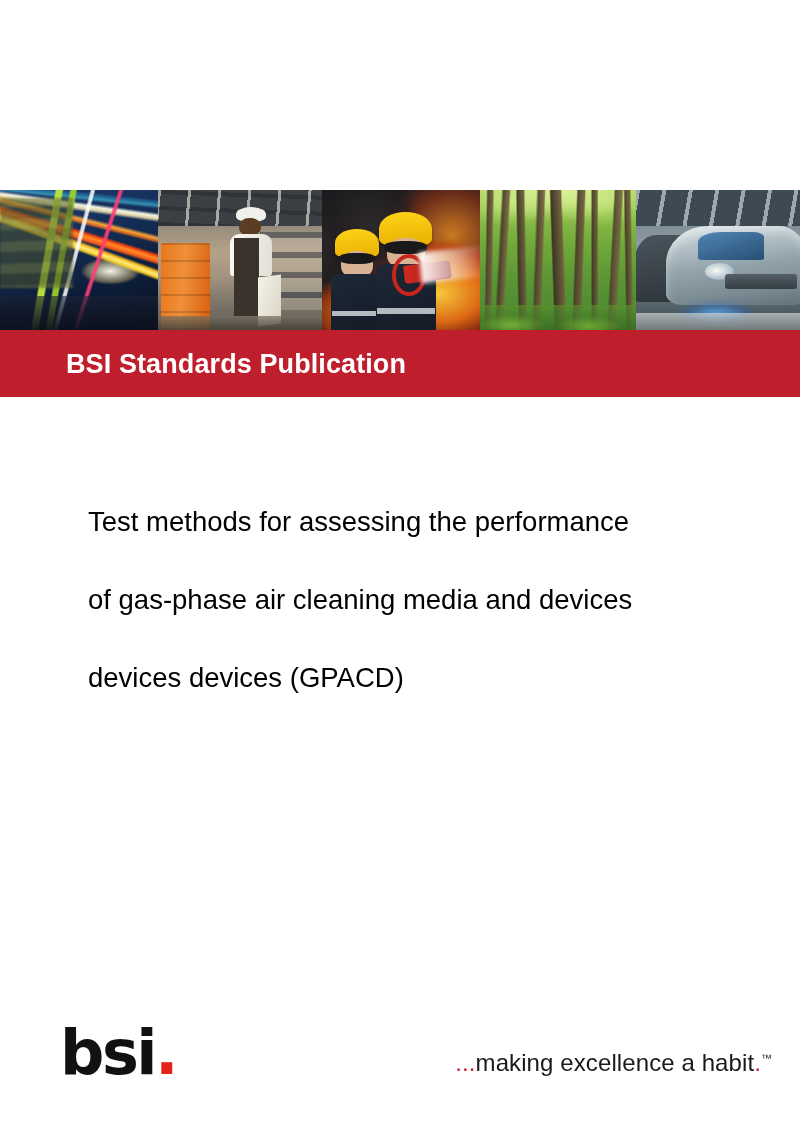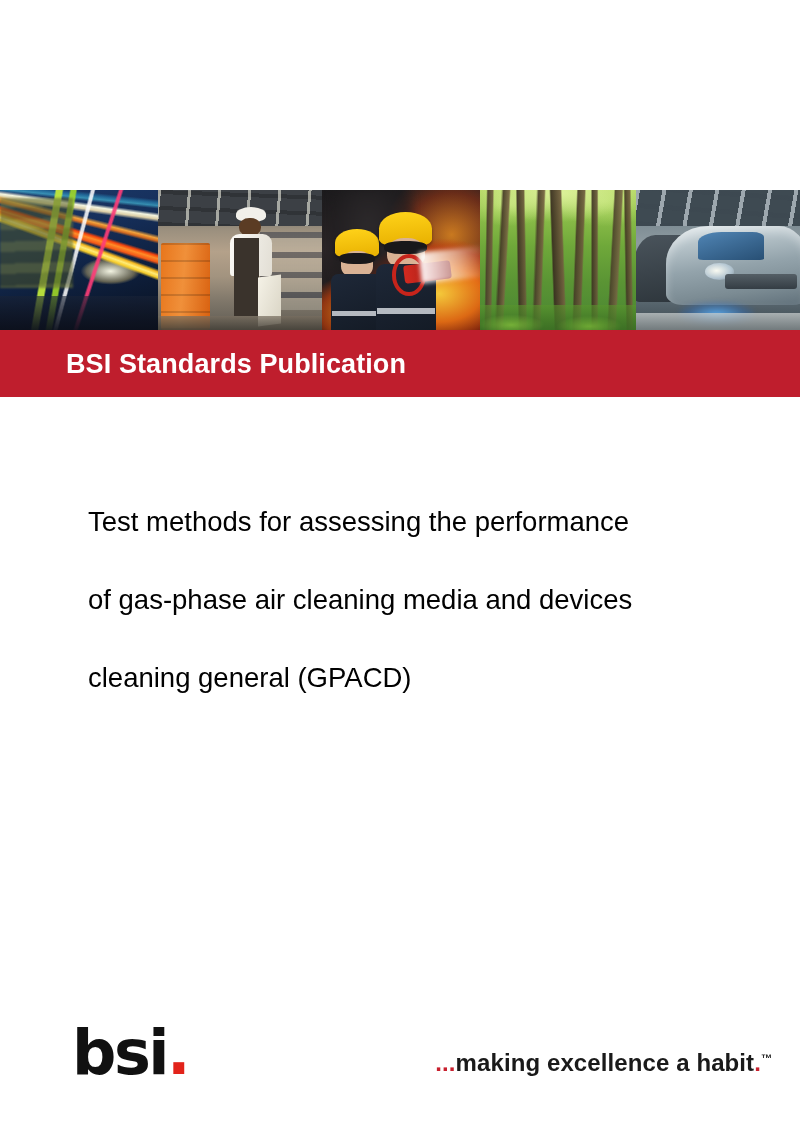--- a/index.html
+++ b/index.html
@@ -325,37 +325,37 @@
     line-height:46px;
     color:#010101;
     font-weight:400;
   }
   .doc-title .tline { display:block; white-space:nowrap;margin-top:32px; }
 
   
   .footer { position:absolute; left:0; bottom:0; width:800px; height:150px; }
   .bsi-logo {
     position:absolute;
-    left:72px; bottom:48px;
+    left:60px; bottom:48px;
     font-size:62px;
     font-weight:700;
     letter-spacing:-2.5px;
     color:#111111;
     line-height:1;
     font-family:"DejaVu Sans", sans-serif;
   }
   .bsi-logo .dot { color:#e2231a; }
   .tagline {
     position:absolute;
     right:28px; bottom:55px;
     font-size:24px;
     color:#1a1a1a;
     letter-spacing:.1px;
     white-space:nowrap;
-    font-weight:700;
+    font-weight:400;
   }
   .tagline .dots { color:#c8202e; }
   .tagline .period { color:#c8202e; }
   .tagline .tm {
     font-size:11px;
     vertical-align:super;
     letter-spacing:0;
   }
 </style>
 </head>
@@ -435,21 +435,21 @@
     </div>
 
     <div class="red-band">
       <div class="red-band-text">BSI Standards Publication</div>
     </div>
   </div>
 
   <div class="doc-title">
     <span class="tline">Test methods for assessing the performance</span>
     <span class="tline">of gas-phase air cleaning media and devices</span>
-    <span class="tline">cleaning general (GPACD)</span>
+    <span class="tline">devices devices (GPACD)</span>
   </div>
 
   <div class="footer">
     <div class="bsi-logo"><span>bsi</span><span class="dot">.</span></div>
 
     <div class="tagline"><span class="dots">...</span><span>making excellence a habit</span><span class="period">.</span><span class="tm">™</span></div>
   </div>
 
 </div>
 

